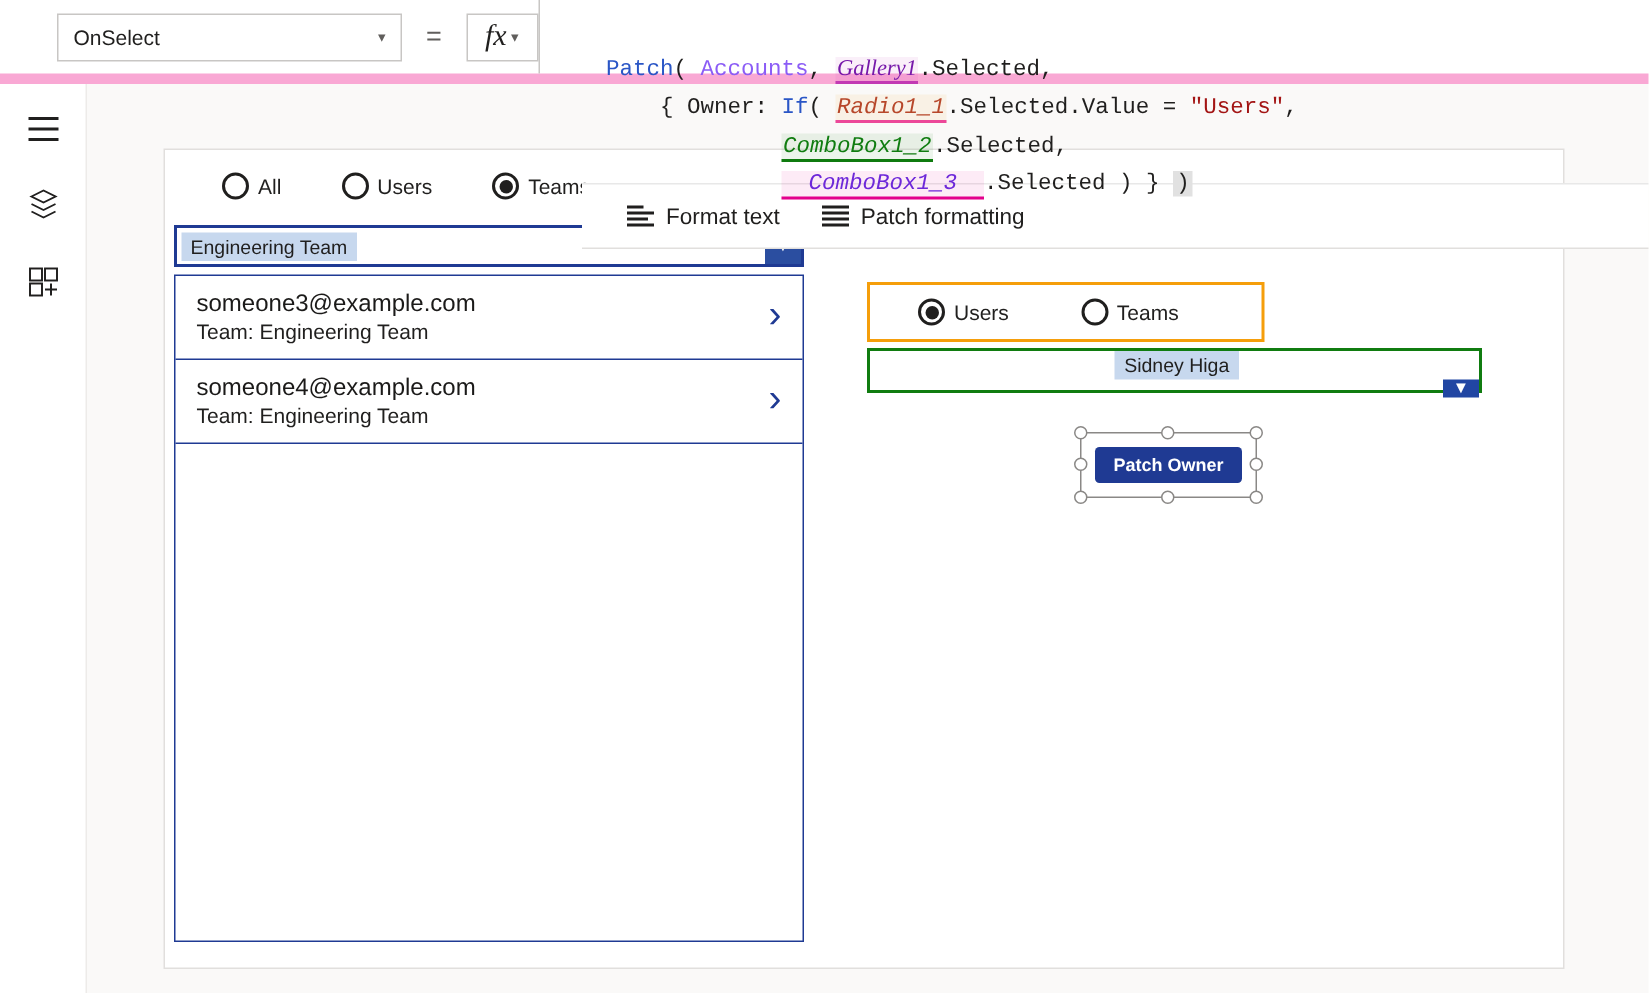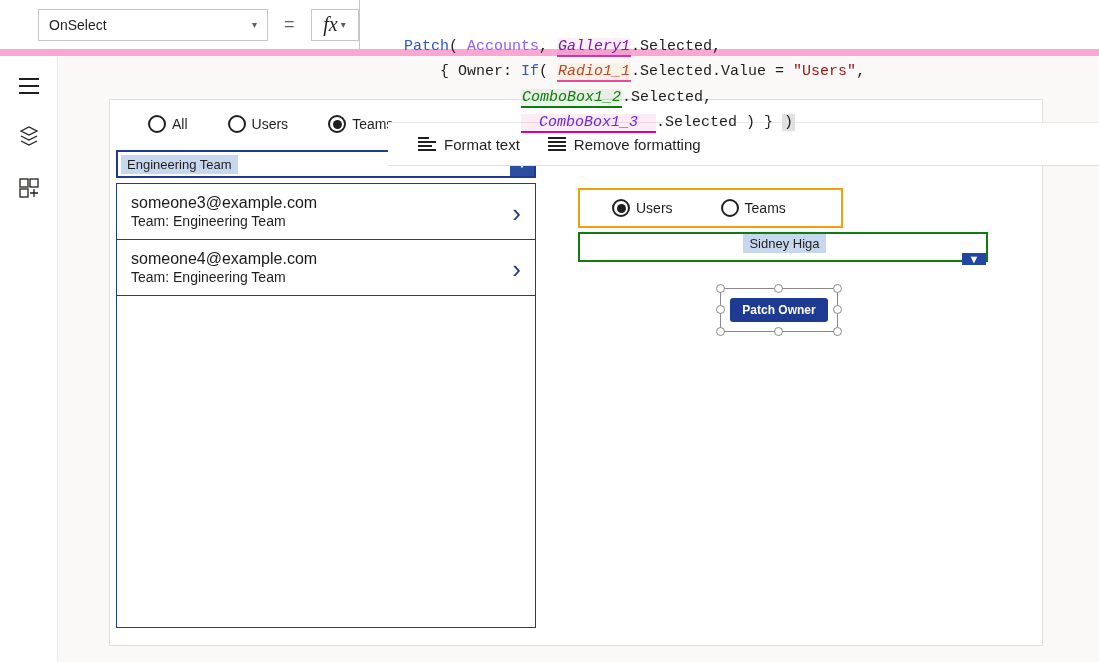--- a/index.html
+++ b/index.html
@@ -11,21 +11,21 @@
   .equals { margin: 0 16px; font-size: 18px; color: #605e5c; }
   .fx-box { width: 48px; height: 32px; border: 1px solid #c8c6c4; display: flex; align-items: center; justify-content: center; gap: 3px; }
   .fx { font-style: italic; font-family: "Times New Roman", serif; font-size: 20px; color: #201f1e; }
   .caret { font-size: 10px; color: #605e5c; }
   .formula-region { flex: 1; height: 100%; border-left: 1px solid #c8c6c4; position: relative; }
 
   .formula-text { position: absolute; left: 404px; top: 8px; font-family: Consolas, "Courier New", monospace; font-size: 15px; line-height: 1.7; white-space: pre; z-index: 20; }
   .tok-fn { color: #2a56c6; }
   .tok-coll { color: #8b5cf6; }
   .tok-tbl-green  { color: #107c10; font-style: italic; padding: 0 1px; border-bottom: 2px solid #0f7b0f; background: rgba(16,124,16,0.08); }
-  .tok-tbl-purple { color: #7719aa; font-style: italic; padding: 0 1px; border-bottom: 2px solid #c239b3; background: rgba(194,57,179,0.08); }
+  .tok-tbl-purple { color: #7719aa; font-style: italic; padding: 0 1px; border-bottom: 2px solid #c239b3; background: rgba(194,57,179,0.08); font-family: Liberation Serif, serif; }
   .tok-tbl-orange { color: #b7472a; font-style: italic; padding: 0 1px; border-bottom: 2px solid #ec4899; background: rgba(245,158,11,0.08); }
   .tok-tbl-magenta{ color: #6d28d9; font-style: italic; padding: 0 18px; border-bottom: 2px solid #e3008c; background: rgba(227,0,140,0.08); }
   .tok-str { color: #a31515; }
   .tok-caret { background: #e1e1e1; padding: 0 2px; }
 
   .formula-toolbar { position: absolute; left: 388px; right: 0; top: 122px; height: 44px; background: #fff; border-top: 1px solid #e8e8e8; border-bottom: 1px solid #e1dfdd; display: flex; align-items: center; gap: 28px; padding: 0 30px; z-index: 19; }
   .ft-btn { display: flex; align-items: center; gap: 8px; color: #201f1e; font-size: 15px; cursor: pointer; }
   .ft-icon { width: 18px; height: 14px; display: flex; flex-direction: column; justify-content: space-between; }
   .ft-icon span { height: 2px; background: #201f1e; display: block; }
 
@@ -43,21 +43,21 @@
   .radio-outer.sel::after { content: ""; width: 9px; height: 9px; background: #201f1e; border-radius: 50%; }
 
   .dropdown { position: absolute; border: 2px solid; display: flex; align-items: center; font-size: 13px; }
   .dropdown .dd-text { background: #c7d8ee; padding: 2px 6px; margin-left: 3px; }
   .dropdown .dd-caret { margin-left: auto; width: 24px; align-self: stretch; color: #fff; display: flex; align-items: center; justify-content: center; font-size: 11px; }
 
   .dd-team { left: 116px; top: 150px; width: 420px; height: 28px; border-color: #1f3a93; }
   .dd-team .dd-caret { background: #2b4ea0; }
 
   .gallery { position: absolute; left: 116px; top: 183px; width: 420px; height: 445px; border: 1px solid #1f3a93; }
-  .gal-item { border-bottom: 1px solid #1f3a93; padding: 10px 14px; display: flex; align-items: flex-end; gap: 36px; }
+  .gal-item { border-bottom: 1px solid #1f3a93; padding: 10px 14px; display: flex; align-items: flex-start; gap: 36px; }
   .gal-item .info { flex: 1; }
   .gal-title { font-size: 16px; font-weight: 400; color: #1b1a19; }
   .gal-sub { font-size: 14px; color: #201f1e; margin-top: 1px; }
   .gal-arrow { font-size: 26px; color: #1f3a93; }
 
   .radio-box-right { position: absolute; left: 578px; top: 188px; width: 265px; height: 40px; border: 2px solid #f59e0b; display: flex; align-items: center; gap: 26px; padding-left: 10px; }
 
   .dd-user { left: 578px; top: 232px; width: 410px; height: 30px; border-color: #107c10; flex-direction: column; }
   .dd-user .dd-caret { background: #2146a3; }
 
@@ -103,21 +103,21 @@
       </span>
     <span>Format text</span>
   </div>
   <div class="ft-btn">
     <span class="ft-icon">
         <span></span>
         <span></span>
         <span></span>
         <span></span>
       </span>
-    <span>Remove formatting</span>
+    <span>Patch formatting</span>
   </div>
 </div>
 
 <div class="left-rail">
   <div class="rail-icon">
       <span></span>
       <span></span>
       <span></span>
     </div>
   <div>

